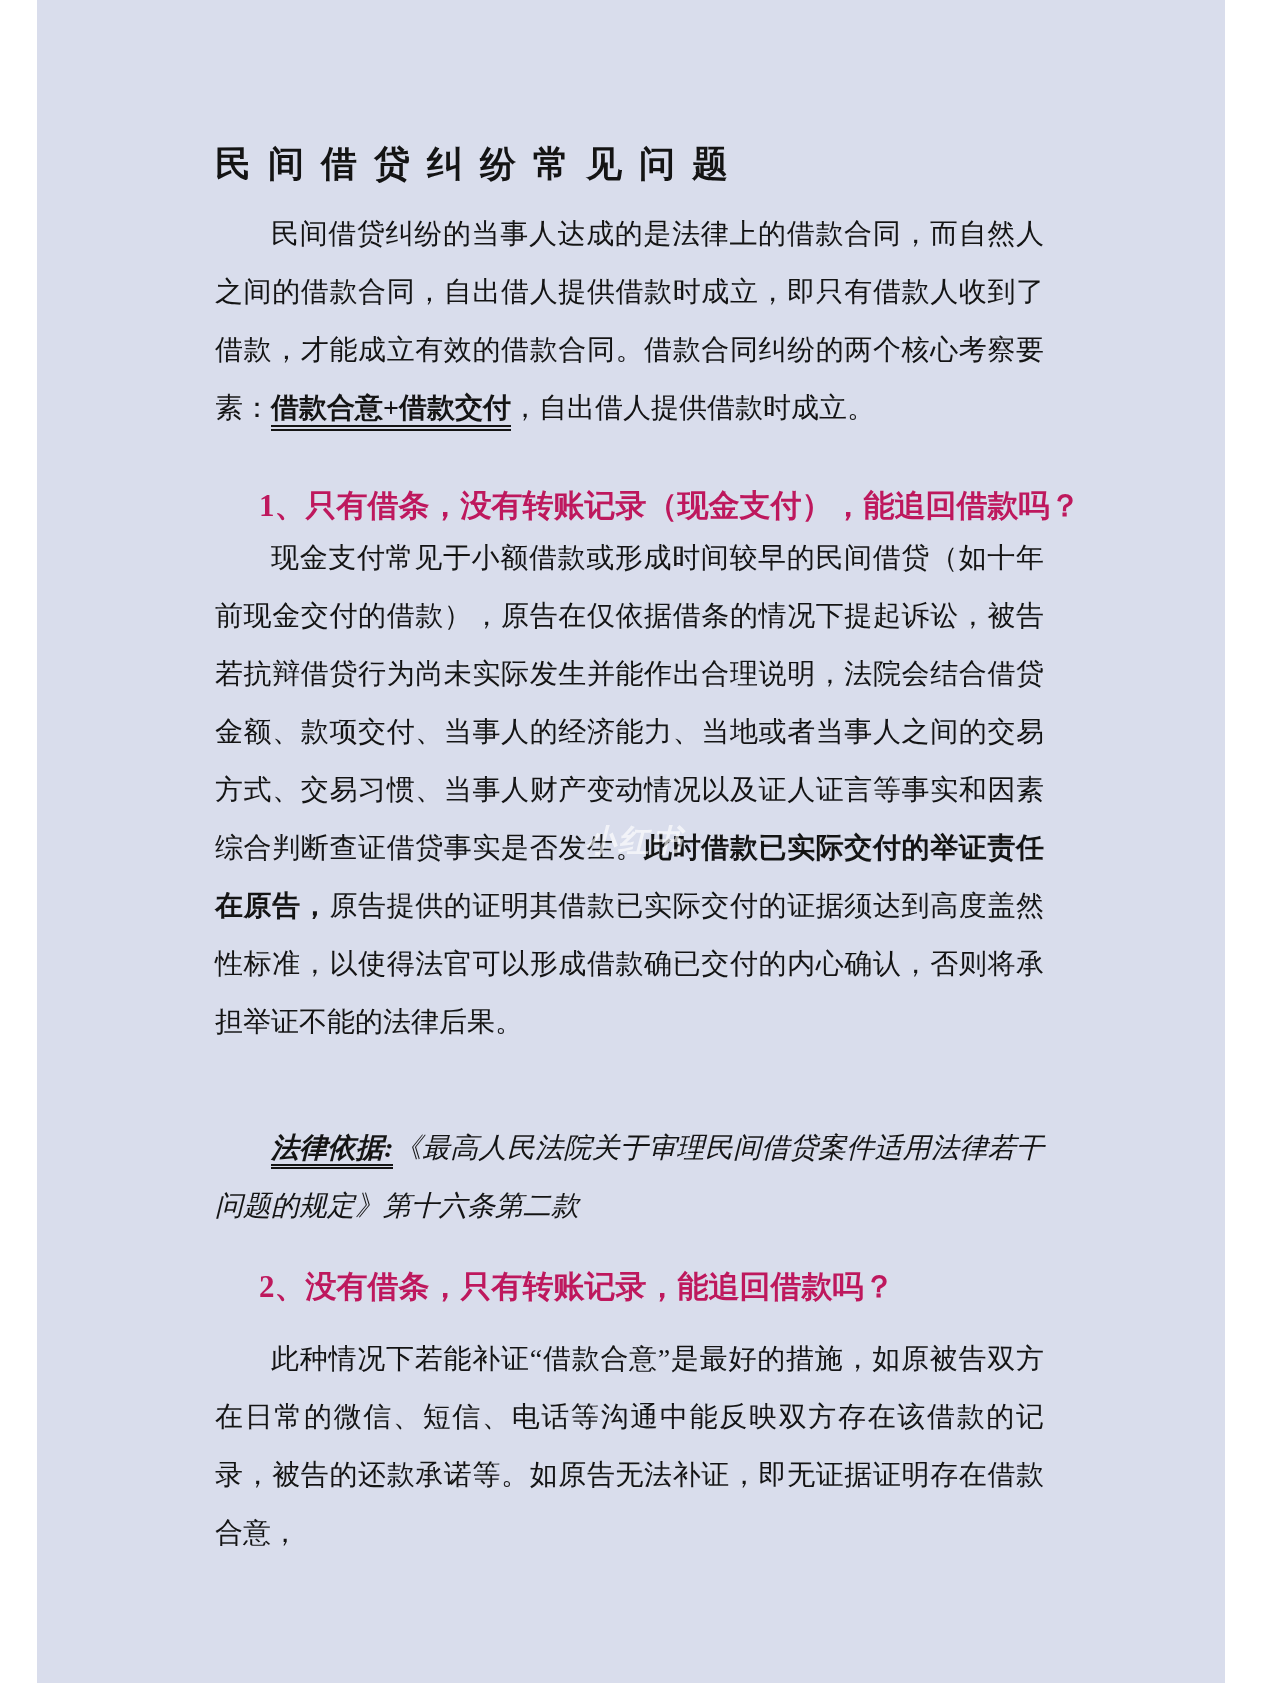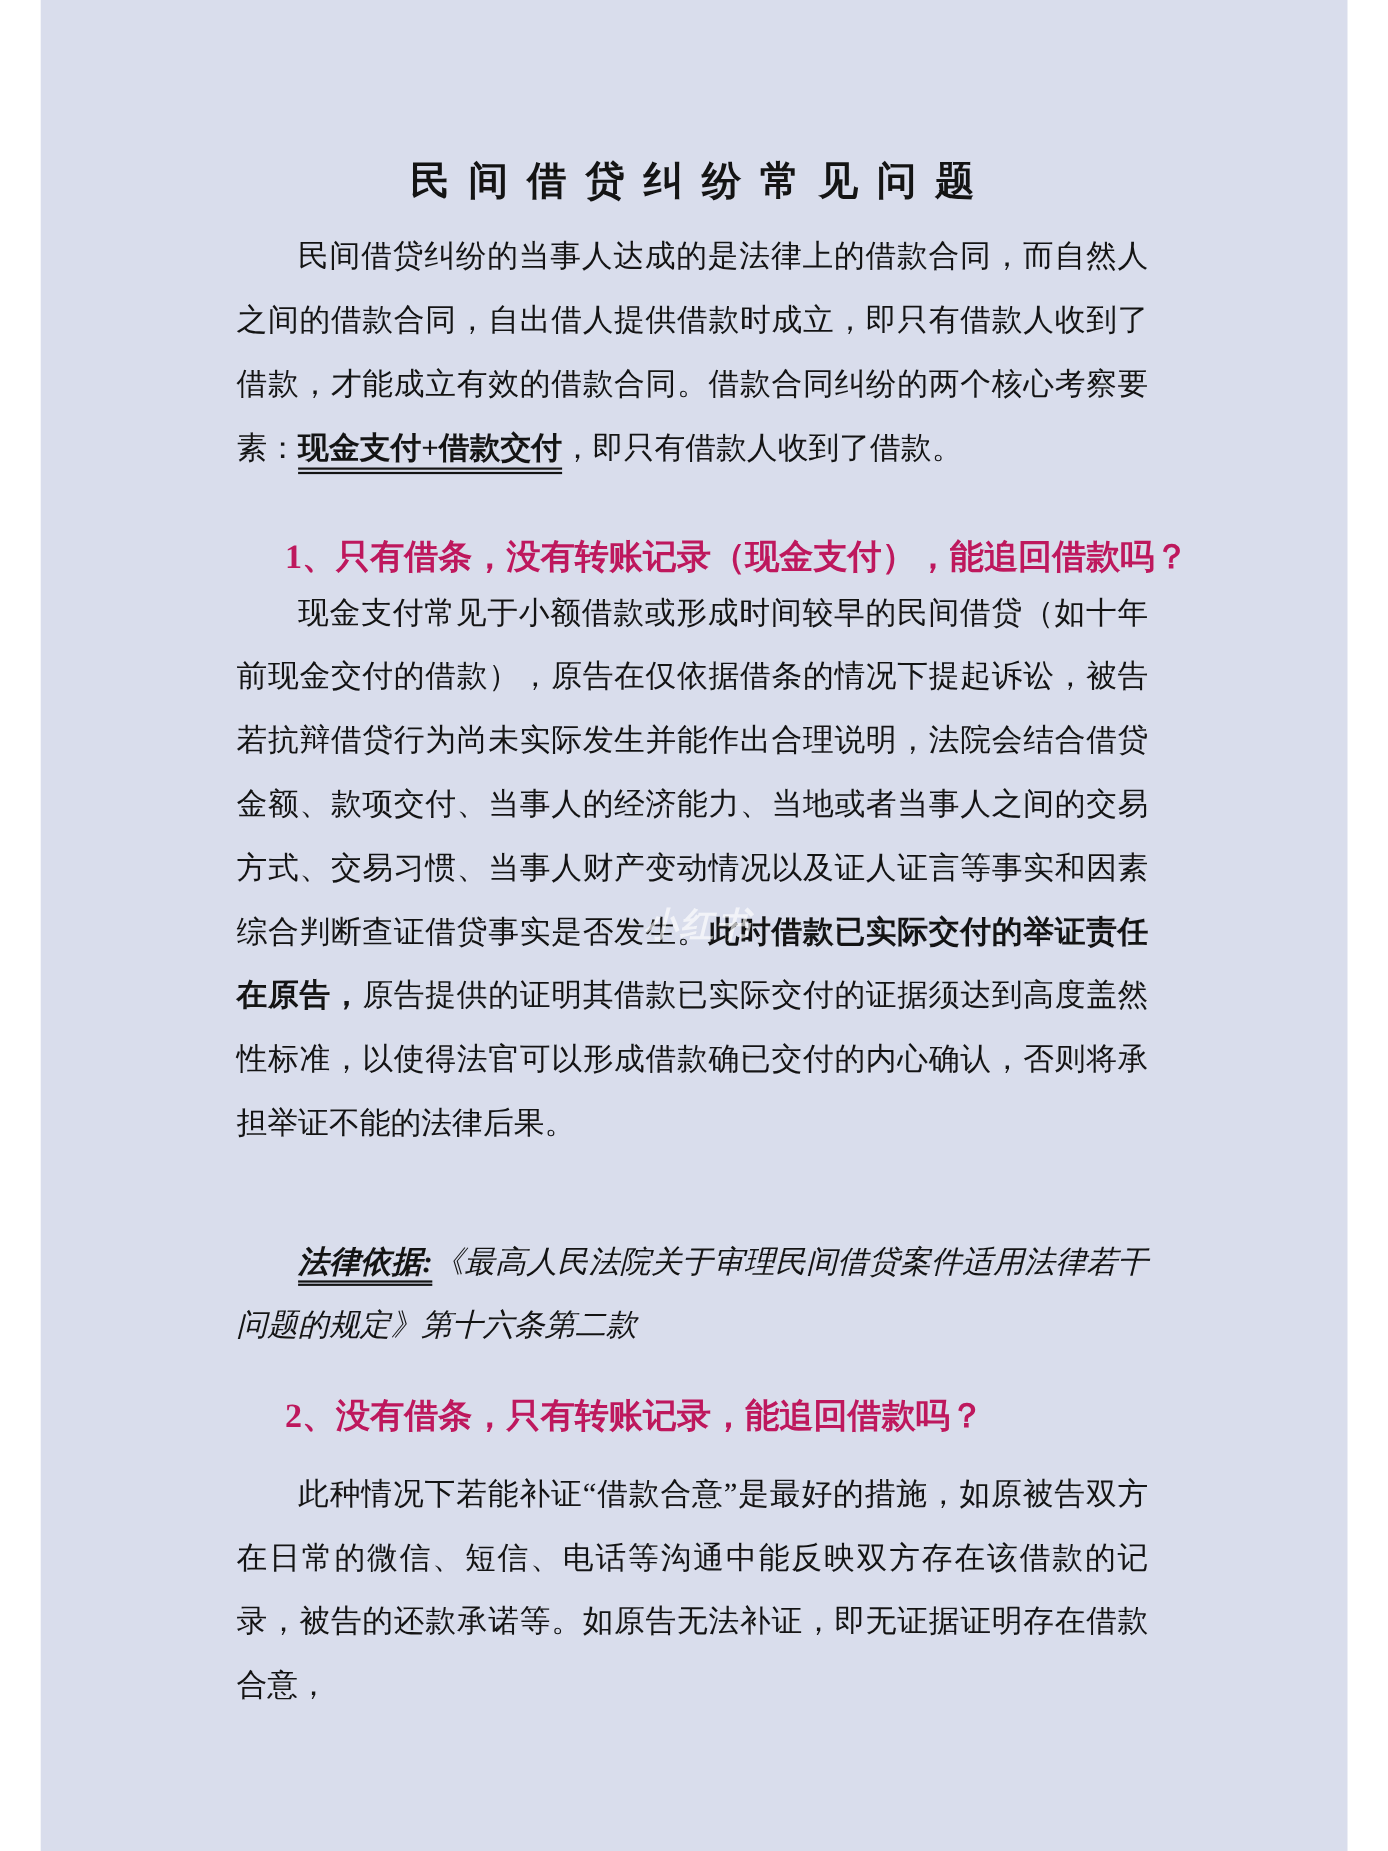--- a/index.html
+++ b/index.html
@@ -15,21 +15,20 @@
     position: absolute;
     left: 37px; top: 0;
     width: 1188px; height: 1683px;
     background: #d9ddec;
     overflow: hidden;
   }
   .content {
     padding: 140px 181px 0 178px;
   }
   .doc-title {
-    text-align: center;
     font-size: 36px;
     font-weight: 700;
     line-height: 48px;
     margin: 0 0 17px 0;
     word-spacing: 8px;
     white-space: nowrap;
   }
   p.body-par {
     font-size: 28px;
     line-height: 58px;
@@ -81,21 +80,21 @@
   }
 </style>
 </head>
 <body>
 
 <div class="page">
   <div class="content">
 
     <div class="doc-title">民 间 借 贷 纠 纷 常 见 问 题</div>
 
-    <p class="body-par"><span>民间借贷纠纷的当事人达成的是法律上的借款合同，而自然人之间的借款合同，自出借人提供借款时成立，即只有借款人收到了借款，才能成立有效的借款合同。借款合同纠纷的两个核心考察要素：</span><span class="dbl">现金支付+借款交付</span><span>，即只有借款人收到了借款。</span></p>
+    <p class="body-par"><span>民间借贷纠纷的当事人达成的是法律上的借款合同，而自然人之间的借款合同，自出借人提供借款时成立，即只有借款人收到了借款，才能成立有效的借款合同。借款合同纠纷的两个核心考察要素：</span><span class="dbl">借款合意+借款交付</span><span>，自出借人提供借款时成立。</span></p>
 
     <div class="red-heading first">1、只有借条，没有转账记录（现金支付），能追回借款吗？</div>
 
     <p class="body-par"><span>现金支付常见于小额借款或形成时间较早的民间借贷（如十年前现金交付的借款），原告在仅依据借条的情况下提起诉讼，被告若抗辩借贷行为尚未实际发生并能作出合理说明，法院会结合借贷金额、款项交付、当事人的经济能力、当地或者当事人之间的交易方式、交易习惯、当事人财产变动情况以及证人证言等事实和因素综合判断查证借贷事实是否发生。</span><span class="bold-run">此时借款已实际交付的举证责任在原告，</span><span>原告提供的证明其借款已实际交付的证据须达到高度盖然性标准，以使得法官可以形成借款确已交付的内心确认，否则将承担举证不能的法律后果。</span></p>
 
     <p class="legal-par"><span class="legal-label">法律依据:</span><span>《最高人民法院关于审理民间借贷案件适用法律若干问题的规定》第十六条第二款</span></p>
 
     <div class="red-heading second">2、没有借条，只有转账记录，能追回借款吗？</div>
 
     <p class="body-par"><span>此种情况下若能补证“借款合意”是最好的措施，如原被告双方在日常的微信、短信、电话等沟通中能反映双方存在该借款的记录，被告的还款承诺等。如原告无法补证，即无证据证明存在借款合意，</span></p>

